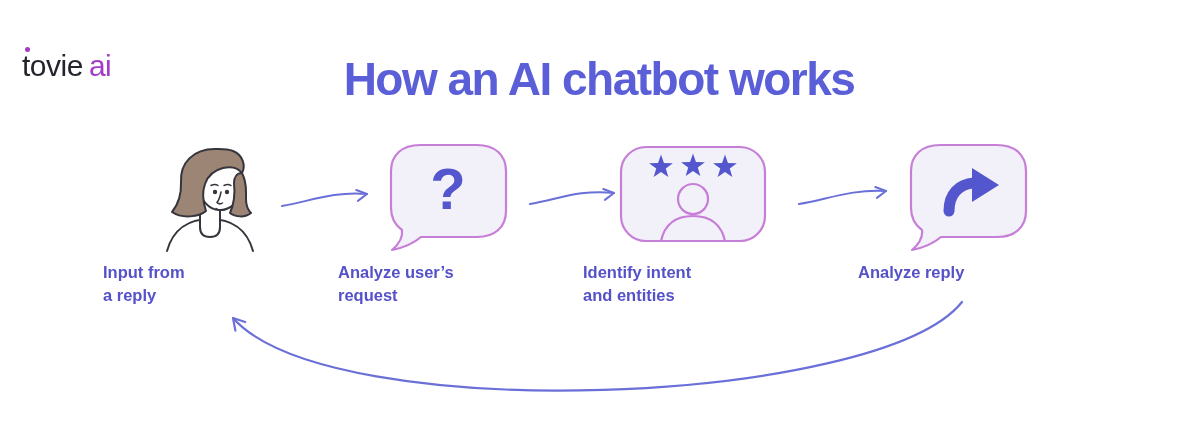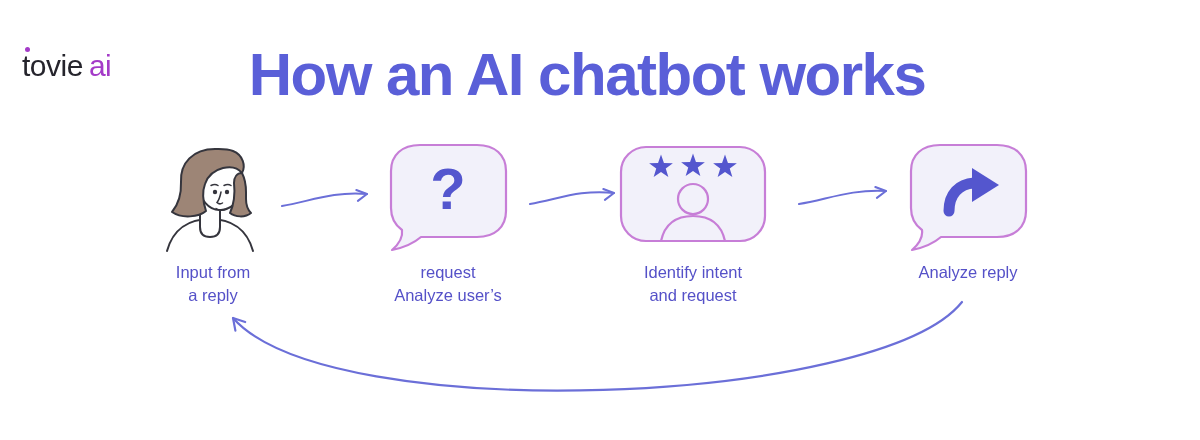--- a/index.html
+++ b/index.html
@@ -21,37 +21,37 @@
     background:var(--background);
     font-family:"Liberation Sans", sans-serif;
   }
   
   .logo{position:absolute;left:22px;top:22px;font-size:30px;font-weight:normal;letter-spacing:-0.5px;margin-top:27px;}
   .logo .brand{color:var(--logo-dark);position:relative;display:inline-block;}
   .logo .tdot{position:absolute;left:3px;top:-2px;width:5px;height:5px;border-radius:50%;background:var(--logo-purple);}
   .logo .suffix{color:var(--logo-purple);margin-left:6px;}
   
   .title{
-    position:absolute;top:40px;left:0;width:1174px;margin:0;text-align:center;
-    font-size:60px;font-weight:bold;letter-spacing:-1.5px;color:var(--title-indigo);
+    position:absolute;top:40px;left:0;width:1174px;margin:12px;text-align:center;
+    font-size:46px;font-weight:bold;letter-spacing:-1.5px;color:var(--title-indigo);
   }
   
   .connectors{position:absolute;left:0;top:0;width:1200px;height:440px;z-index:1;}
   .conn{stroke:var(--arrow-indigo);stroke-width:2;fill:none;stroke-linecap:round;stroke-linejoin:round;}
   .loop{stroke:var(--arrow-indigo);stroke-width:2.2;fill:none;stroke-linecap:round;stroke-linejoin:round;}
   
   .step{position:absolute;top:140px;width:220px;height:180px;z-index:2;}
   .icon-wrap{display:flex;justify-content:center;}
   .iw1{padding-top:7px;}
   .iw2{padding-top:2px;}
   .iw3{padding-top:4px;}
   .iw4{padding-top:2px;}
   .step-label{
-    position:absolute;top:121px;left:0;right:0;text-align:center;
-    color:var(--label-indigo);font-size:16.5px;font-weight:normal;line-height:23px;
+    position:absolute;top:121px;left:0;right:0;
+    color:var(--label-indigo);font-size:16.5px;font-weight:bold;line-height:23px;
   }
   .step-label span{display:block;}
   .step-label span:empty{display:none;}
   
   .bubble{fill:var(--bubble-fill);stroke:var(--bubble-border);stroke-width:2.2;stroke-linejoin:round;}
   .qmark{fill:var(--icon-indigo);font-weight:bold;font-size:58px;font-family:"Liberation Sans",sans-serif;}
   .star{fill:var(--icon-indigo);}
   .orchid{stroke:var(--bubble-border);stroke-width:2.2;fill:none;stroke-linecap:round;}
   .swoosh{stroke:var(--icon-indigo);stroke-width:11;stroke-linecap:round;fill:none;}
   .ahead{fill:var(--icon-indigo);}
@@ -106,42 +106,42 @@
   </div>
 
   <div class="step" style="left:338px">
     <div class="icon-wrap iw2">
       <svg width="125" height="112" viewBox="0 0 125 112" aria-hidden="true">
         <path class="bubble" d="M 34 3 C 16 3 5 13 5 29 L 5 66 C 5 76 9 83 16 88 C 17 95 13 102 6 108 C 16 106 28 101 35 95 L 91 95 C 109 95 120 85 120 69 L 120 29 C 120 13 109 3 91 3 Z"></path>
         <text class="qmark" x="62" y="67" text-anchor="middle">?</text>
       </svg>
     </div>
     <div class="step-label">
+      <span>Analyze user’s</span>
       <span>request</span>
-      <span>Analyze user’s</span>
     </div>
   </div>
 
   <div class="step" style="left:583px">
     <div class="icon-wrap iw3">
       <svg width="150" height="100" viewBox="0 0 150 100" aria-hidden="true">
         <defs>
           <path id="star5" d="M 0 -12.5 L 2.94 -4.05 L 11.89 -3.86 L 4.76 1.55 L 7.35 10.11 L 0 5 L -7.35 10.11 L -4.76 1.55 L -11.89 -3.86 L -2.94 -4.05 Z"></path>
         </defs>
         <rect class="bubble" x="3" y="3" width="144" height="94" rx="25"></rect>
         <use href="#star5" x="43" y="23" class="star"></use>
         <use href="#star5" x="75" y="22" class="star"></use>
         <use href="#star5" x="107" y="23" class="star"></use>
         <circle class="orchid" cx="75" cy="55" r="15"></circle>
         <path class="orchid" d="M 43 97 C 47 79 58 72 75 72 C 92 72 103 79 107 97"></path>
       </svg>
     </div>
     <div class="step-label">
       <span>Identify intent</span>
-      <span>and request</span>
+      <span>and entities</span>
     </div>
   </div>
 
   <div class="step" style="left:858px">
     <div class="icon-wrap iw4">
       <svg width="125" height="112" viewBox="0 0 125 112" aria-hidden="true">
         <path class="bubble" d="M 34 3 C 16 3 5 13 5 29 L 5 66 C 5 76 9 83 16 88 C 17 95 13 102 6 108 C 16 106 28 101 35 95 L 91 95 C 109 95 120 85 120 69 L 120 29 C 120 13 109 3 91 3 Z"></path>
         <path class="swoosh" d="M 43 69 C 43 52 53 42 68 41"></path>
         <path class="ahead" d="M 66 26 L 66 60 L 93 43 Z"></path>
       </svg>

